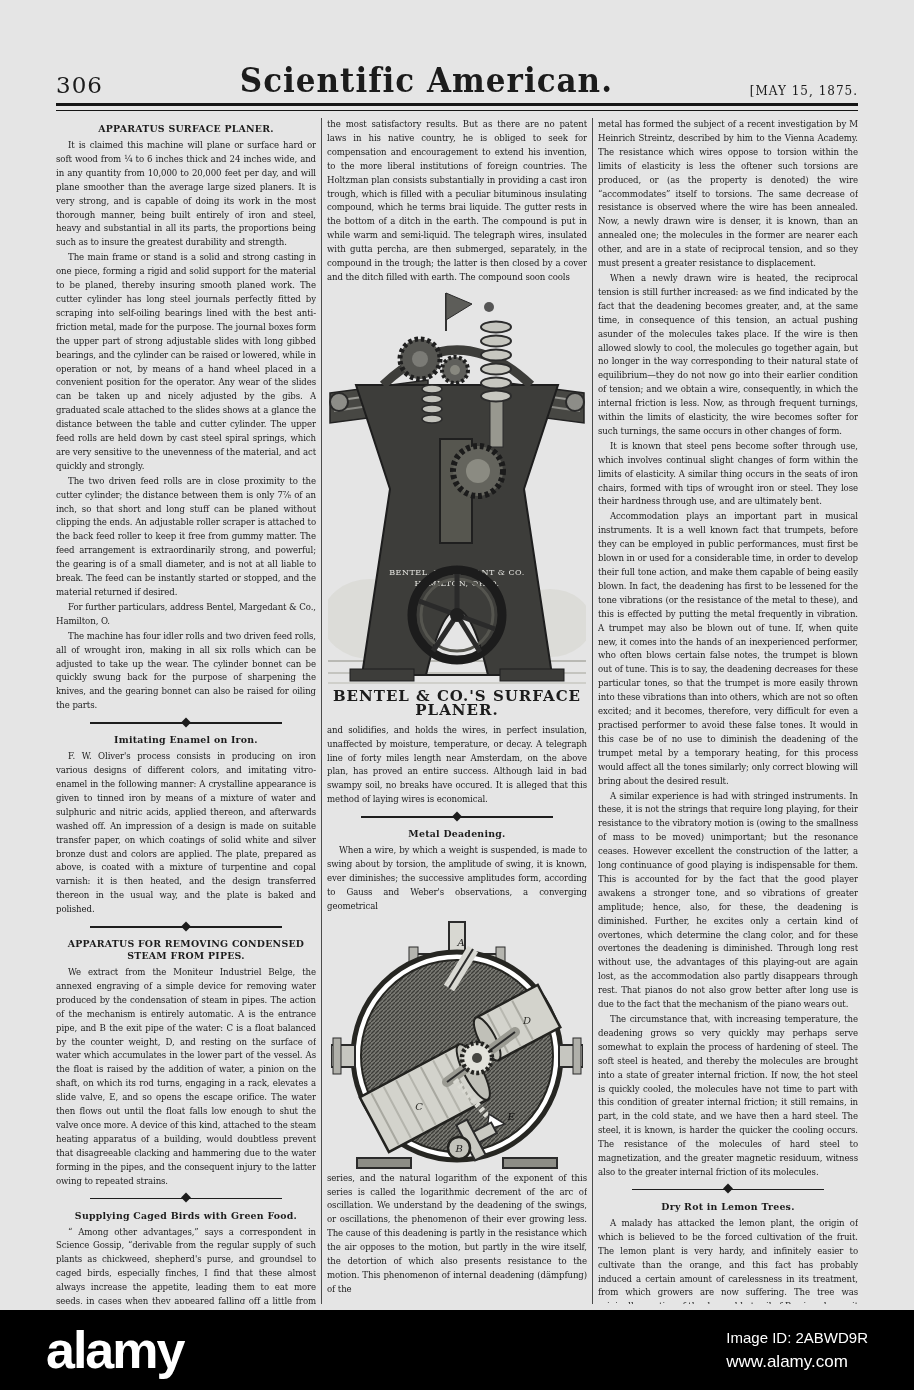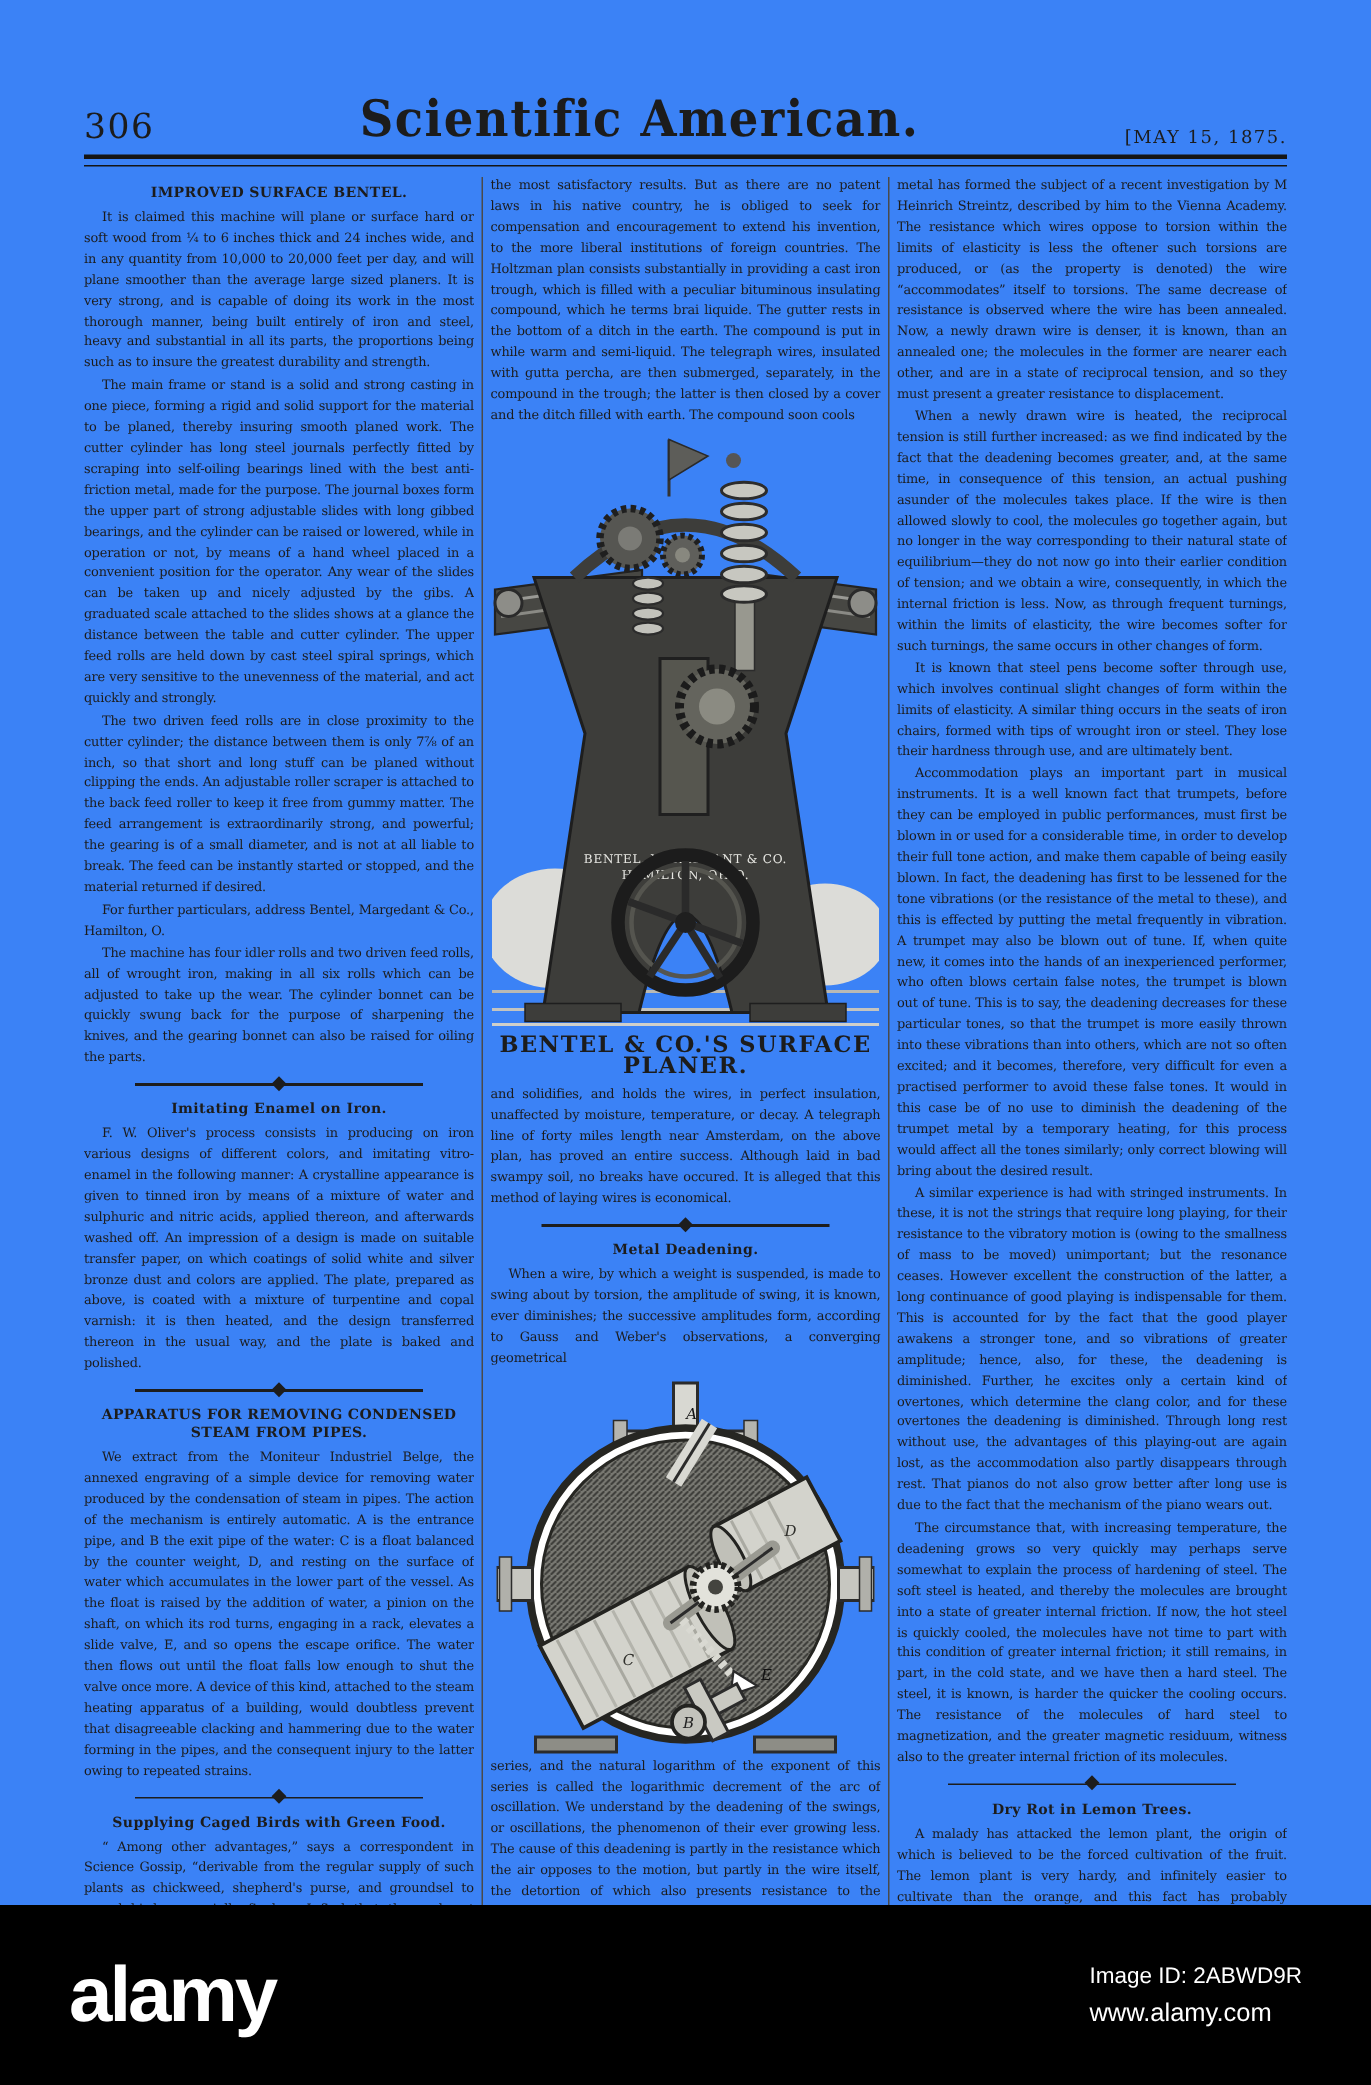--- a/index.html
+++ b/index.html
@@ -1,17 +1,17 @@
 <!DOCTYPE html>
 <html><head>
 <meta charset="utf-8">
 <style>
   html,body { margin:0; padding:0; background:#ffffff; }
   .page {
-    position:relative; width:914px; height:1390px; background:#3b82f6;
+    position:relative; width:914px; height:1390px; background:#e5e5e5;
     font-family:"DejaVu Serif", serif; color:#1c1c1c; overflow:hidden;
   }
   
   .header {
     display:flex; justify-content:space-between; align-items:flex-end;
     margin:46px 56px 0 56px; height:52px;
   }
   .page-number { font-size:23px; letter-spacing:1px; }
   .masthead {
     font-size:31px; font-weight:bold; letter-spacing:1px;
@@ -44,21 +44,21 @@
     content:""; position:absolute; left:50%; top:2.5px; width:7px; height:7px;
     transform:translateX(-50%) rotate(45deg); background:#1d1d1d;
   }
   .engraving-caption {
     text-align:center; font-weight:bold; font-size:15px; letter-spacing:1px;
     margin:3px 0 6px 0; text-indent:0;
   }
   .engraving { display:block; margin:4px auto 2px auto; }
   
   .footer-bar {
-    position:absolute; left:0; bottom:0; width:914px; height:120px;
+    position:absolute; left:0; bottom:0; width:914px; height:80px;
     background:#000; display:flex; justify-content:space-between;
     align-items:center; box-sizing:border-box; padding:0 46px;
     font-family:"Liberation Sans", sans-serif;
   }
   .alamy-logo {
     color:#fff; font-size:52px; font-weight:bold; letter-spacing:-2px;
     font-family:"Liberation Sans", sans-serif;
   }
   .footer-right { text-align:left; color:#fff; }
   .footer-imageid { font-size:15px; margin-bottom:6px; }
@@ -73,21 +73,21 @@
     <span class="page-number">306</span>
     <span class="masthead">Scientific American.</span>
     <span class="issue-date">[MAY 15, 1875.</span>
   </div>
   <div class="double-rule"></div>
 
   <div class="cols">
 
     <div class="col">
       <div>
-        <div class="art-head">IMPROVED SURFACE BENTEL.</div>
+        <div class="art-head">APPARATUS SURFACE PLANER.</div>
         <p class="para">It is claimed this machine will plane or surface hard or soft wood from ¼ to 6 inches thick and 24 inches wide, and in any quantity from 10,000 to 20,000 feet per day, and will plane smoother than the average large sized planers. It is very strong, and is capable of doing its work in the most thorough manner, being built entirely of iron and steel, heavy and substantial in all its parts, the proportions being such as to insure the greatest durability and strength.</p>
         <p class="para">The main frame or stand is a solid and strong casting in one piece, forming a rigid and solid support for the material to be planed, thereby insuring smooth planed work. The cutter cylinder has long steel journals perfectly fitted by scraping into self-oiling bearings lined with the best anti-friction metal, made for the purpose. The journal boxes form the upper part of strong adjustable slides with long gibbed bearings, and the cylinder can be raised or lowered, while in operation or not, by means of a hand wheel placed in a convenient position for the operator. Any wear of the slides can be taken up and nicely adjusted by the gibs. A graduated scale attached to the slides shows at a glance the distance between the table and cutter cylinder. The upper feed rolls are held down by cast steel spiral springs, which are very sensitive to the unevenness of the material, and act quickly and strongly.</p>
         <p class="para">The two driven feed rolls are in close proximity to the cutter cylinder; the distance between them is only 7⅞ of an inch, so that short and long stuff can be planed without clipping the ends. An adjustable roller scraper is attached to the back feed roller to keep it free from gummy matter. The feed arrangement is extraordinarily strong, and powerful; the gearing is of a small diameter, and is not at all liable to break. The feed can be instantly started or stopped, and the material returned if desired.</p>
         <p class="para">For further particulars, address Bentel, Margedant &amp; Co., Hamilton, O.</p>
         <p class="para">The machine has four idler rolls and two driven feed rolls, all of wrought iron, making in all six rolls which can be adjusted to take up the wear. The cylinder bonnet can be quickly swung back for the purpose of sharpening the knives, and the gearing bonnet can also be raised for oiling the parts.</p>
       </div>
       <div class="divider"></div>
       <div>
         <div class="art-head">Imitating Enamel on Iron.</div>
         <p class="para">F. W. Oliver's process consists in producing on iron various designs of different colors, and imitating vitro-enamel in the following manner: A crystalline appearance is given to tinned iron by means of a mixture of water and sulphuric and nitric acids, applied thereon, and afterwards washed off. An impression of a design is made on suitable transfer paper, on which coatings of solid white and silver bronze dust and colors are applied. The plate, prepared as above, is coated with a mixture of turpentine and copal varnish: it is then heated, and the design transferred thereon in the usual way, and the plate is baked and polished.</p>

